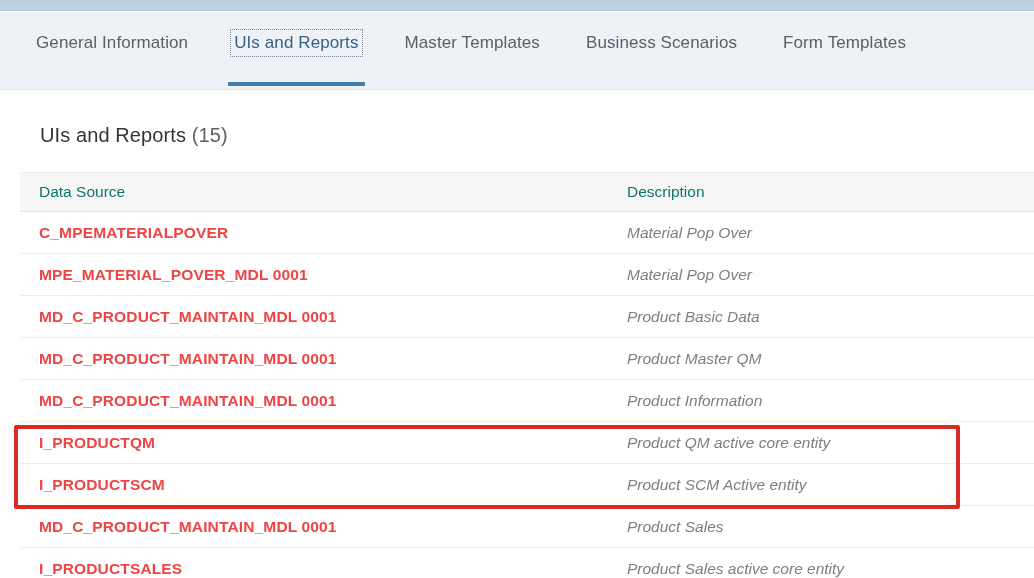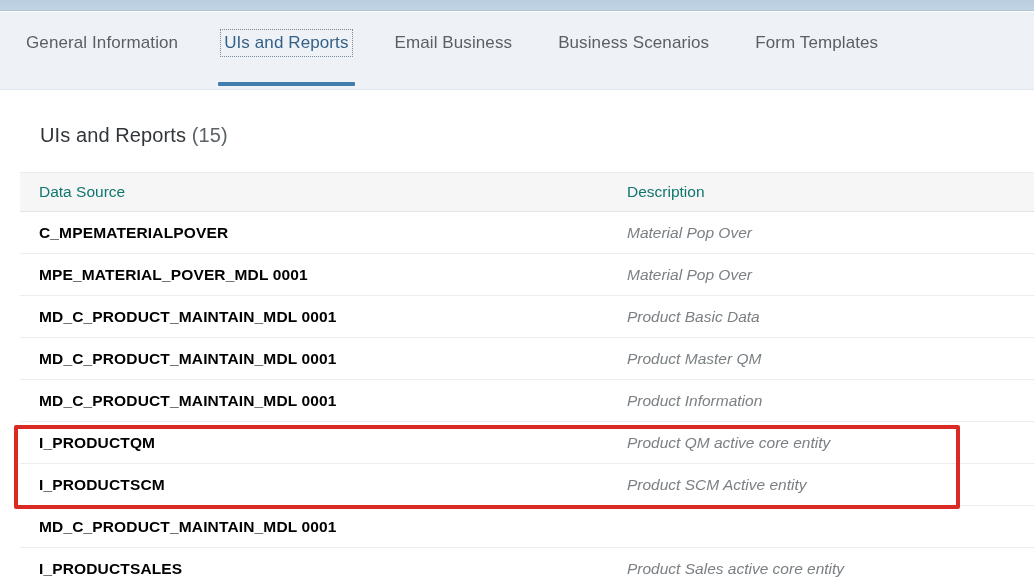--- a/index.html
+++ b/index.html
@@ -37,21 +37,21 @@
     height: 78px;
     background: #eef2f7;
     border-bottom: 1px solid #dfe6ee;
   }
   .tabs {
     position: absolute;
     top: 0; left: 0;
     height: 78px;
     display: flex;
     align-items: flex-start;
-    padding-left: 12px;
+    padding-left: 22px;
   }
   .tab {
     position: relative;
     height: 62px;
     display: flex;
     align-items: center;
     padding: 0 14px;
     margin-right: 18px;
     font-size: 17px;
     color: #5a5f66;
@@ -128,21 +128,21 @@
     align-items: center;
     height: 42px;
     background: #ffffff;
     border-bottom: 1px solid #ededed;
   }
   .cell-ds {
     width: 607px;
     padding-left: 19px;
     font-size: 15.5px;
     font-weight: bold;
-    color: #000000;
+    color: #ef4444;
     letter-spacing: 0.15px;
     white-space: nowrap;
     overflow: hidden;
   }
   .cell-desc {
     flex: 1;
     font-size: 15.5px;
     color: #7b8084;
     white-space: nowrap;
     overflow: hidden;
@@ -174,21 +174,21 @@
 
       <div class="tab">
         <span class="tab-label-box">General Information</span>
       </div>
 
       <div class="tab active">
         <span class="tab-label-box">UIs and Reports</span>
       </div>
 
       <div class="tab">
-        <span class="tab-label-box">Email Business</span>
+        <span class="tab-label-box">Master Templates</span>
       </div>
 
       <div class="tab">
         <span class="tab-label-box">Business Scenarios</span>
       </div>
 
       <div class="tab">
         <span class="tab-label-box">Form Templates</span>
       </div>
 
@@ -233,20 +233,21 @@
           <div class="trow">
             <div class="cell-ds">I_PRODUCTQM</div>
             <div class="cell-desc">Product QM active core entity</div>
           </div>
           <div class="trow">
             <div class="cell-ds">I_PRODUCTSCM</div>
             <div class="cell-desc">Product SCM Active entity</div>
           </div>
           <div class="trow">
             <div class="cell-ds">MD_C_PRODUCT_MAINTAIN_MDL 0001</div>
+            <div class="cell-desc">Product Sales</div>
           </div>
           <div class="trow">
             <div class="cell-ds">I_PRODUCTSALES</div>
             <div class="cell-desc">Product Sales active core entity</div>
           </div>
         </div>
 
     </div>
 
     <div class="annot-box"></div>

